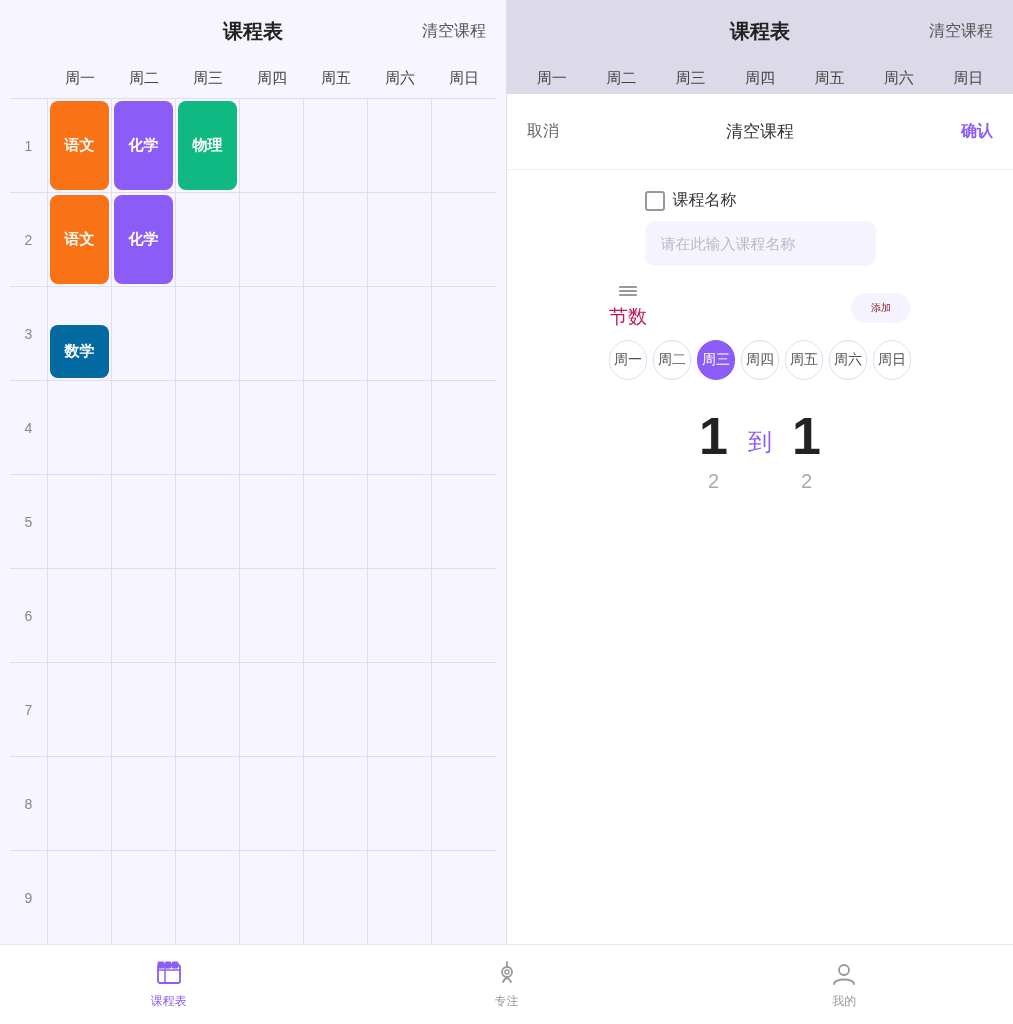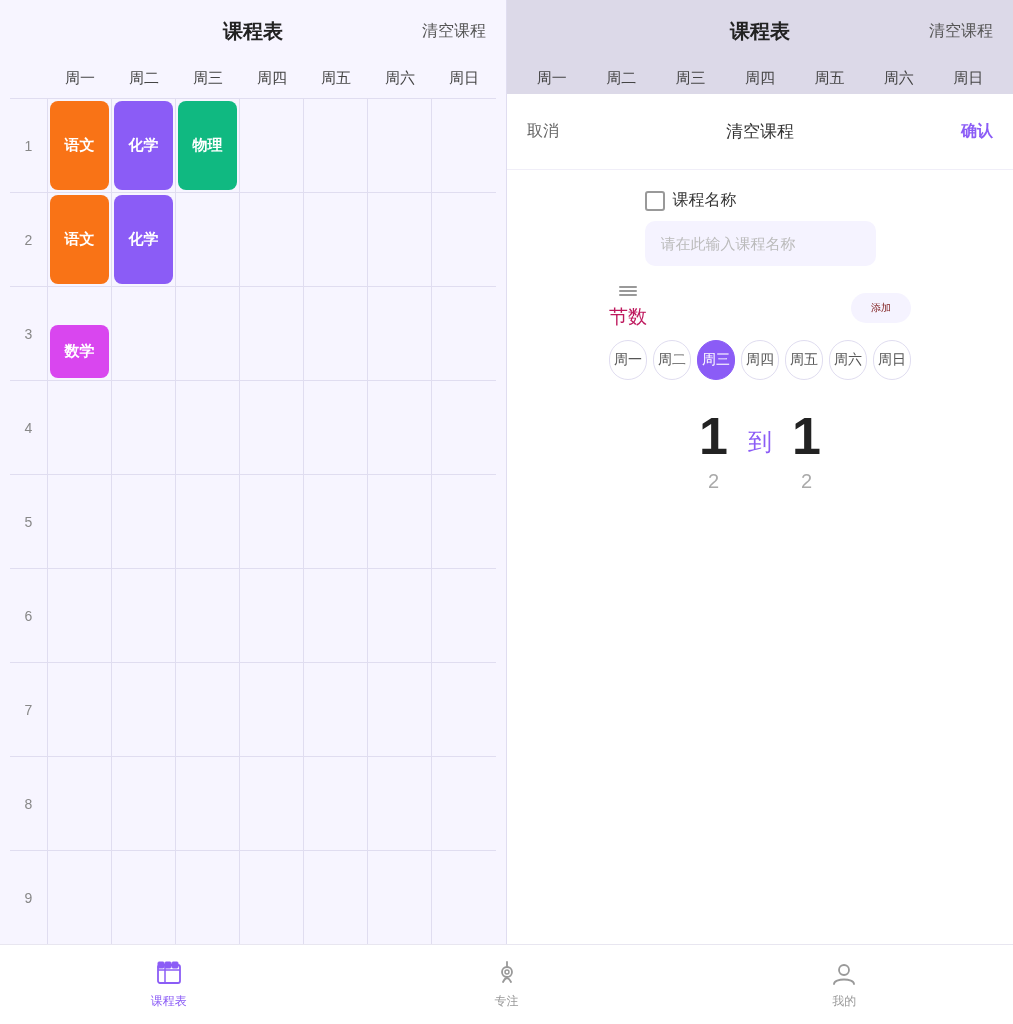--- a/index.html
+++ b/index.html
@@ -435,21 +435,21 @@
           <div class="grid-cell"></div>
           <div class="grid-cell"></div>
           <div class="grid-cell"></div>
           <div class="grid-cell"></div>
           <div class="grid-cell"></div>
         </div>
 
         <div class="grid-row">
           <div class="row-number">3</div>
           <div class="grid-cell">
-            <div class="course-block" style="background:#d946ef;margin-top:36px;">数学</div>
+            <div class="course-block" style="background:#0369a1;margin-top:36px;">数学</div>
           </div>
           <div class="grid-cell"></div>
           <div class="grid-cell"></div>
           <div class="grid-cell"></div>
           <div class="grid-cell"></div>
           <div class="grid-cell"></div>
           <div class="grid-cell"></div>
         </div>
 
         <div class="grid-row">

